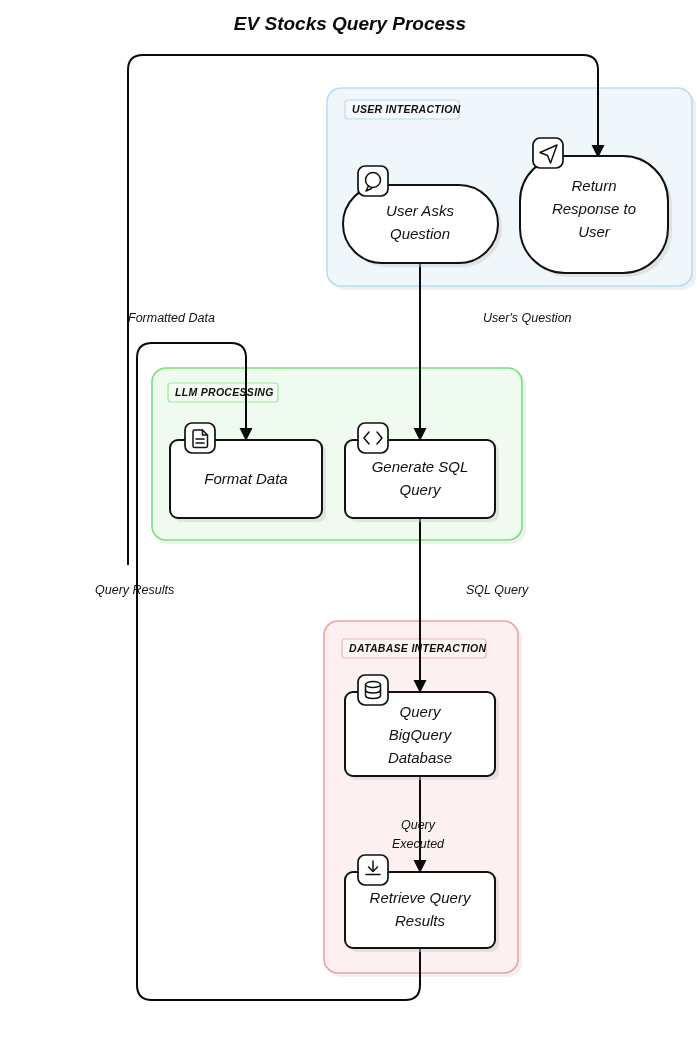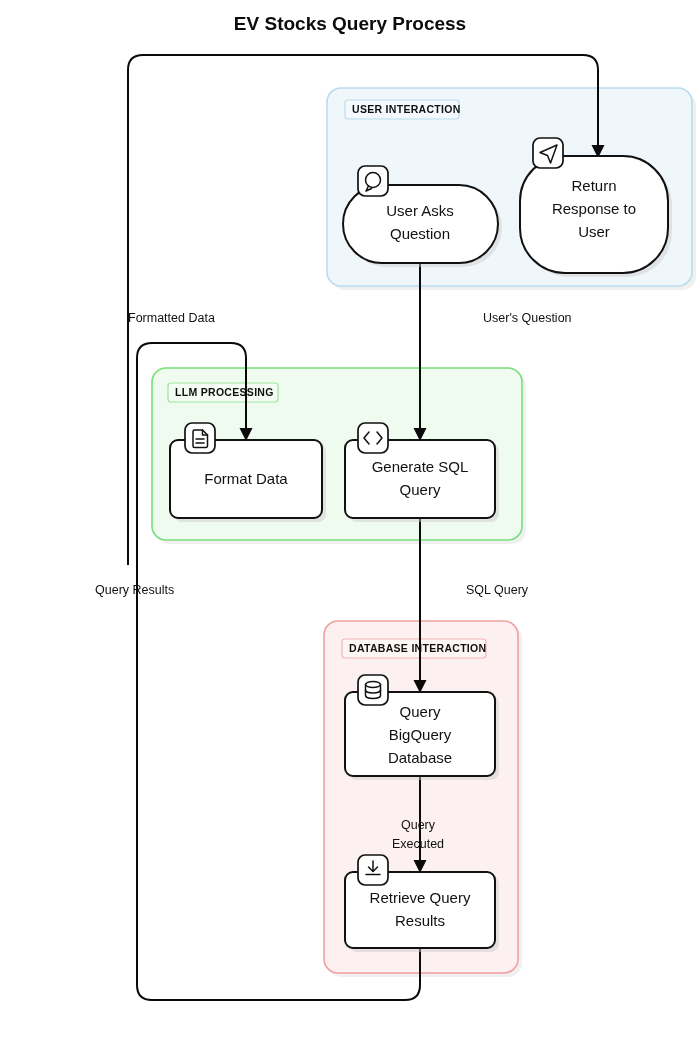--- a/index.html
+++ b/index.html
@@ -12,20 +12,21 @@
     height: 1045px;
     position: relative;
     font-family: "Liberation Sans", sans-serif;
     overflow: hidden;
   }
   #diagram-root {
     position: absolute;
     inset: 0;
     width: 700px;
     height: 812px;
+    font-style: italic;
   }
   svg#flow {
     position: absolute;
     top: 0;
     left: 0;
     width: 700px;
     height: 1045px;
     display: block;
   }
   .title-text {

